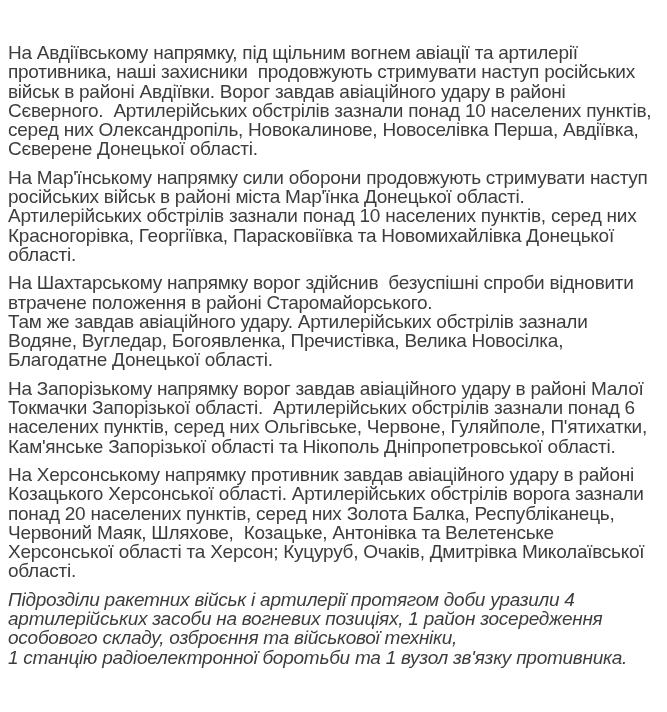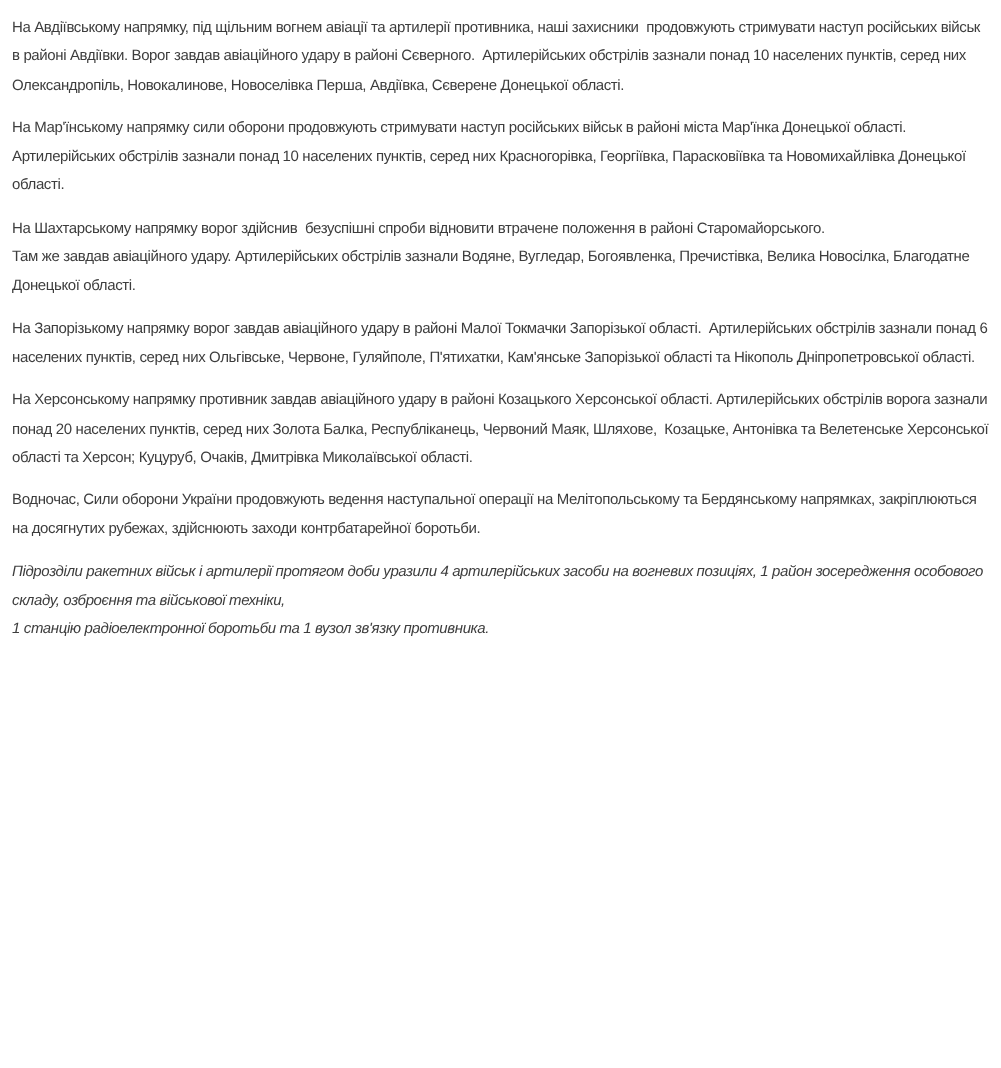--- a/index.html
+++ b/index.html
@@ -10,41 +10,41 @@
   body {
     width: 667px;
     min-height: 712px;
     box-sizing: border-box;
   }
   .report {
     box-sizing: border-box;
     width: 667px;
     padding: 9px 8px 10px 8px;
     font-family: "Liberation Sans", "DejaVu Sans", sans-serif;
-    font-size: 10px;
+    font-size: 19px;
     line-height: 19.3px;
     letter-spacing: -0.25px;
     color: #3d3d3d;
     text-align: left;
+    margin-top: 34px;
   }
   .report p {
     margin: 0 0 9px 0;
     white-space: pre-wrap; 
   }
   .report p:last-child {
     margin-bottom: 0;
     font-style: italic;
   }
 </style>
 </head>
 <body>
 
 <div class="report">
   <p>На Авдіївському напрямку, під щільним вогнем авіації та артилерії противника, наші захисники  продовжують стримувати наступ російських військ в районі Авдіївки. Ворог завдав авіаційного удару в районі Сєверного.  Артилерійських обстрілів зазнали понад 10 населених пунктів, серед них Олександропіль, Новокалинове, Новоселівка Перша, Авдіївка, Сєверене Донецької області.</p>
   <p>На Мар'їнському напрямку сили оборони продовжують стримувати наступ російських військ в районі міста Мар'їнка Донецької області. Артилерійських обстрілів зазнали понад 10 населених пунктів, серед них Красногорівка, Георгіївка, Парасковіївка та Новомихайлівка Донецької області.</p>
   <p>На Шахтарському напрямку ворог здійснив  безуспішні спроби відновити втрачене положення в районі Старомайорського.
 Там же завдав авіаційного удару. Артилерійських обстрілів зазнали Водяне, Вугледар, Богоявленка, Пречистівка, Велика Новосілка, Благодатне Донецької області.</p>
   <p>На Запорізькому напрямку ворог завдав авіаційного удару в районі Малої Токмачки Запорізької області.  Артилерійських обстрілів зазнали понад 6 населених пунктів, серед них Ольгівське, Червоне, Гуляйполе, П'ятихатки, Кам'янське Запорізької області та Нікополь Дніпропетровської області.</p>
   <p>На Херсонському напрямку противник завдав авіаційного удару в районі Козацького Херсонської області. Артилерійських обстрілів ворога зазнали понад 20 населених пунктів, серед них Золота Балка, Республіканець, Червоний Маяк, Шляхове,  Козацьке, Антонівка та Велетенське Херсонської області та Херсон; Куцуруб, Очаків, Дмитрівка Миколаївської області.</p>
-  <p>Водночас, Сили оборони України продовжують ведення наступальної операції на Мелітопольському та Бердянському напрямках, закріплюються на досягнутих рубежах, здійснюють заходи контрбатарейної боротьби.</p>
   <p>Підрозділи ракетних військ і артилерії протягом доби уразили 4 артилерійських засоби на вогневих позиціях, 1 район зосередження особового складу, озброєння та військової техніки,
 1 станцію радіоелектронної боротьби та 1 вузол зв'язку противника.</p>
 </div>
 
 </body></html>

